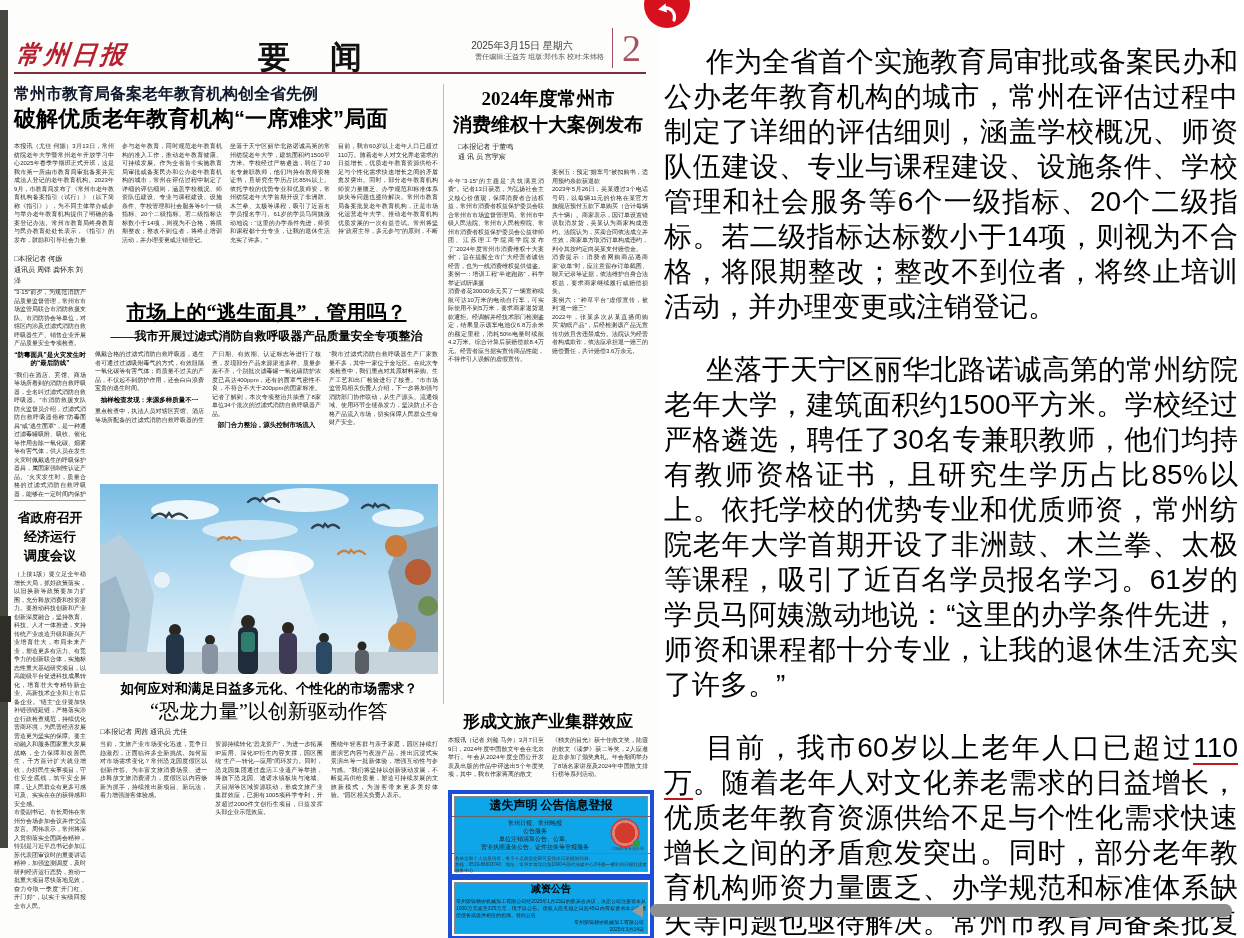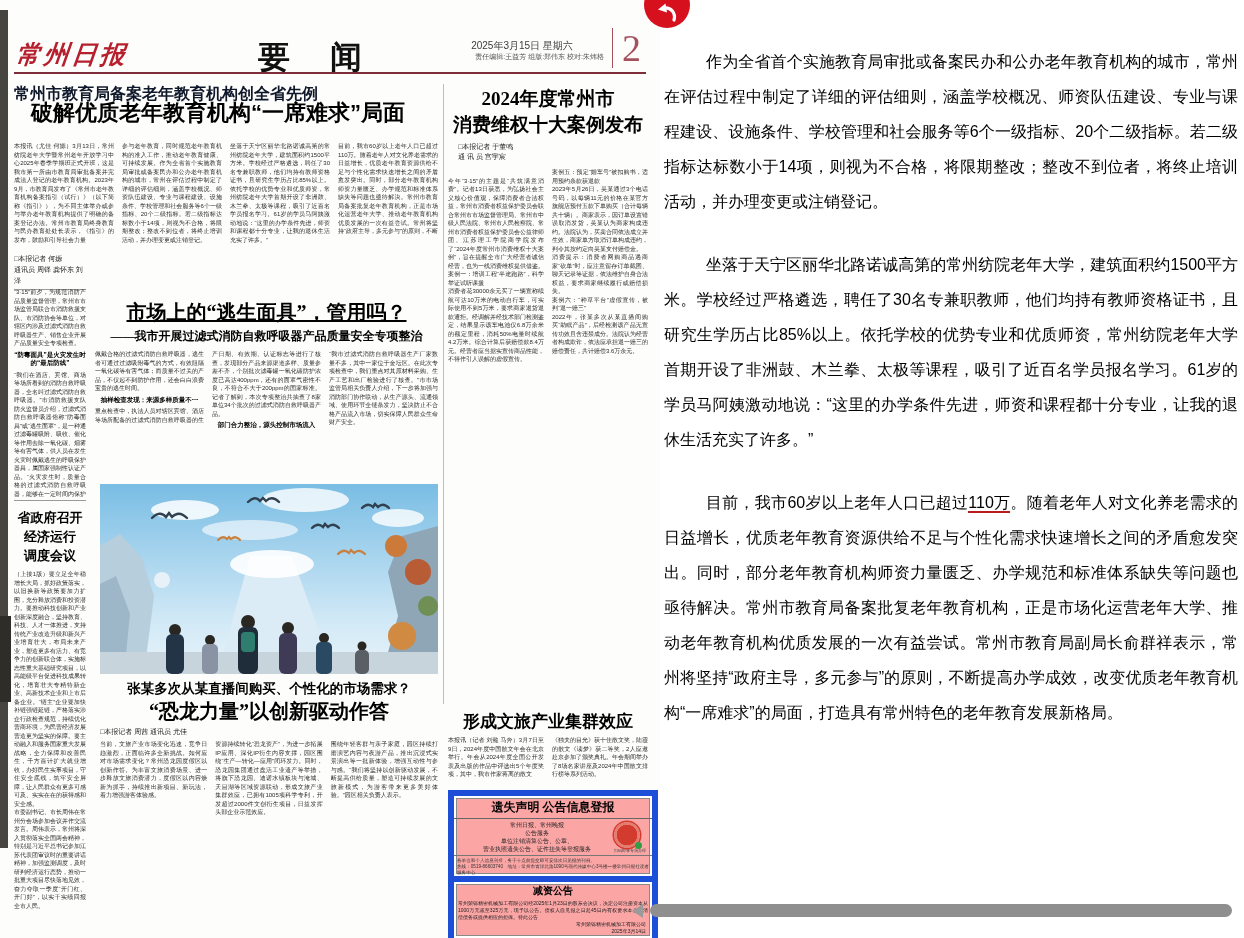--- a/index.html
+++ b/index.html
@@ -31,38 +31,38 @@
   .tiny p{margin:0 0 3px 0;}
   .tsub{font-weight:700;text-align:center;font-size:6.5px;margin:3px 0;color:#000;}
   .cols4{column-count:4;column-gap:8px;}
   .cols3{column-count:3;column-gap:8px;}
   .cols2{column-count:2;column-gap:8px;}
   .byl{font-size:7px;color:#222;line-height:11px;border-bottom:1px solid #9a9a9a;padding-bottom:3px;}
   .news-h2{font-weight:700;text-align:center;color:#000;}
   .vrule{background:#bdbdbd;width:1px;}
   .hrule{background:#9a9a9a;height:1px;}
 
-  .box{border:6px solid #1d4ed8;box-shadow:0 0 0 2px #fff inset,0 0 0 3px #8a8a8a inset;background:#fca5a5;}
+  .box{border:4px solid #1d4ed8;box-shadow:0 0 0 2px #fff inset,0 0 0 3px #8a8a8a inset;background:#0ea5e9;}
   .lost-title{font-size:12px;font-weight:700;text-align:center;border-bottom:1px solid #666;
         padding:3px 0 2px;}
   .lost-lines{font-size:6px;line-height:8px;text-align:center;color:#222;}
   .lost-note{font-size:4.6px;line-height:6px;color:#333;border-top:1px solid #777;padding:2px 3px;text-align:left;}
   .stamp{width:26px;height:26px;border-radius:50%;background:
          radial-gradient(circle at 50% 50%, #d33b2f 0 55%, #e37d72 56% 70%, #d33b2f 71% 100%);
          position:relative;box-shadow:0 0 0 1.5px #d33b2f;}
   .stamp:after{content:"";position:absolute;right:-2px;bottom:-1px;width:7px;height:7px;border-radius:50%;
          background:#2f9e44;}
   .cap-title{font-size:10px;font-weight:700;text-align:center;margin:2px 0;}
   .cap-body{font-size:5px;line-height:7px;text-align:justify;color:#222;padding:0 4px;}
   .cap-sign{font-size:5px;line-height:7px;text-align:right;color:#222;padding:0 6px;}
 
   
   #reader{position:absolute;left:660px;top:0;width:584px;height:938px;background:#ffffff;}
   #reader-text{position:absolute;left:4px;top:44px;width:574px;}
-  #reader-text p{font-size:16px;line-height:35px;color:#000;margin:0 0 28px 0;
+  #reader-text p{font-size:28px;line-height:35px;color:#000;margin:0 0 28px 0;
         text-align:justify;text-indent:42px;}
   .uline{border-bottom:2px solid #b91c1c;}
 
   #back-btn{position:absolute;left:644px;top:-18px;width:46px;height:46px;border-radius:50%;
         background:#d7101e;z-index:30;display:flex;align-items:flex-end;justify-content:center;}
   #back-btn svg{margin-bottom:5px;}
 
   .sb-arrow{position:absolute;left:632px;top:904px;width:0;height:0;
         border-top:7px solid transparent;border-bottom:7px solid transparent;
         border-right:11px solid #9b9b9b;}
@@ -81,21 +81,21 @@
     <div class="abs logo" style="left:16px;top:38px;">常州日报</div>
     <div class="abs section-title" style="left:258px;top:36px;">要 闻</div>
     <div class="abs" style="left:440px;top:40px;width:164px;">
       <div class="date-line">2025年3月15日 星期六</div>
       <div class="staff-line">责任编辑:王益芳 组版:郑伟东 校对:朱炜格</div>
     </div>
     <div class="abs pagenum" style="left:612px;top:28px;">2</div>
     <div class="abs mast-rule" style="left:14px;top:72px;width:632px;"></div>
 
     <div class="abs kicker" style="left:14px;top:84px;width:424px;">常州市教育局备案老年教育机构创全省先例</div>
-    <div class="abs lead-headline" style="left:14px;top:98px;width:426px;margin-left:17px;">破解优质老年教育机构“一席难求”局面</div>
+    <div class="abs lead-headline" style="left:14px;top:104px;width:426px;">破解优质老年教育机构“一席难求”局面</div>
     <div class="abs tiny cols4" style="left:14px;top:142px;width:424px;height:106px;">
       <p>本报讯（尤佳 何嫄）3月13日，常州纺院老年大学暨常州老年开放学习中心2025年春季学期班正式开班，这是我市第一所由市教育局审批备案并完成法人登记的老年教育机构。2023年9月，市教育局发布了《常州市老年教育机构备案指引（试行）》（以下简称《指引》），为不同主体举办或参与举办老年教育机构提供了明确的备案登记办法。常州市教育局终身教育与民办教育处处长表示，《指引》的发布，鼓励和引导社会力量</p>
       <p>参与老年教育，同时规范老年教育机构的准入工作，推动老年教育健康、可持续发展。作为全省首个实施教育局审批或备案民办和公办老年教育机构的城市，常州在评估过程中制定了详细的评估细则，涵盖学校概况、师资队伍建设、专业与课程建设、设施条件、学校管理和社会服务等6个一级指标、20个二级指标。若二级指标达标数小于14项，则视为不合格，将限期整改；整改不到位者，将终止培训活动，并办理变更或注销登记。</p>
       <p>坐落于天宁区丽华北路诺诚高第的常州纺院老年大学，建筑面积约1500平方米。学校经过严格遴选，聘任了30名专兼职教师，他们均持有教师资格证书，且研究生学历占比85%以上。依托学校的优势专业和优质师资，常州纺院老年大学首期开设了非洲鼓、木兰拳、太极等课程，吸引了近百名学员报名学习。61岁的学员马阿姨激动地说：“这里的办学条件先进，师资和课程都十分专业，让我的退休生活充实了许多。”</p>
       <p>目前，我市60岁以上老年人口已超过110万。随着老年人对文化养老需求的日益增长，优质老年教育资源供给不足与个性化需求快速增长之间的矛盾愈发突出。同时，部分老年教育机构师资力量匮乏、办学规范和标准体系缺失等问题也亟待解决。常州市教育局备案批复老年教育机构，正是市场化运营老年大学、推动老年教育机构优质发展的一次有益尝试。常州将坚持“政府主导，多元参与”的原则，不断提高办学成效，打造具有常州特色的老年教育发展新格局。</p>
     </div>
     <div class="abs byl" style="left:14px;top:253px;width:72px;">
       <div>□本报记者 何嫄</div>
       <div>通讯员 周铎 龚怀东 刘泽</div>
     </div>
@@ -173,22 +173,22 @@
         <rect x="141" y="148" width="14" height="20" rx="4" fill="#2e7d6e"></rect>
         <circle cx="188" cy="144" r="6" fill="#2a2622"></circle>
           <rect x="179" y="149" width="18" height="41" rx="6" fill="#3f3a55"></rect>
         <circle cx="224" cy="154" r="5" fill="#2a2622"></circle>
           <rect x="216" y="158" width="16" height="32" rx="5" fill="#2a4a63"></rect>
         <circle cx="262" cy="162" r="4.5" fill="#2a2622"></circle>
           <rect x="255" y="166" width="14" height="24" rx="5" fill="#5a5f66"></rect>
       </g>
     </svg>
 
-    <div class="abs news-h2" style="left:100px;top:680px;width:338px;font-size:13.5px;">张某多次从某直播间购买、个性化的市场需求？</div>
-    <div class="abs serif news-h2" style="left:100px;top:698px;width:338px;font-size:20px;font-weight:700;">“恐龙力量”以创新驱动作答</div>
+    <div class="abs news-h2" style="left:100px;top:680px;width:338px;font-size:13.5px;">如何应对和满足日益多元化、个性化的市场需求？</div>
+    <div class="abs serif news-h2" style="left:100px;top:698px;width:338px;font-size:20px;font-weight:400;">“恐龙力量”以创新驱动作答</div>
     <div class="abs" style="left:100px;top:727px;width:338px;font-size:7px;color:#222;">□本报记者 周茜 通讯员 尤佳</div>
     <div class="abs tiny cols3" style="left:100px;top:740px;width:338px;height:192px;">
       <p>当前，文旅产业市场变化迅速，竞争日趋激烈，正面临许多全新挑战。如何应对市场需求变化？常州恐龙园度假区以创新作答。为丰富文旅消费场景、进一步释放文旅消费潜力，度假区以内容焕新为抓手，持续推出新项目、新玩法，着力增强游客体验感。</p>
       <p>资源持续转化“恐龙资产”，为进一步拓展IP应用、深化IP衍生内容支撑，园区围绕“生产—转化—应用”闭环发力。同时，恐龙园集团通过盘活工业遗产等举措，将旗下恐龙园、迪诺水镇板块与淹城、天目湖等区域资源联动，形成文旅产业集群效应，已拥有1005项科学专利，开发超过2000件文创衍生项目，日益发挥头部企业示范效应。</p>
       <p>围绕年轻客群与亲子家庭，园区持续打磨演艺内容与夜游产品，推出沉浸式实景演出等一批新体验，增强互动性与参与感。“我们将坚持以创新驱动发展，不断提高供给质量，塑造可持续发展的文旅新模式，为游客带来更多美好体验。”园区相关负责人表示。</p>
     </div>
 
     <div class="abs serif news-h2 pre" style="left:448px;top:86px;width:200px;font-size:19px;line-height:26px;">2024年度常州市
 消费维权十大案例发布</div>
     <div class="abs" style="left:458px;top:142px;width:180px;font-size:7px;line-height:10px;color:#222;">

